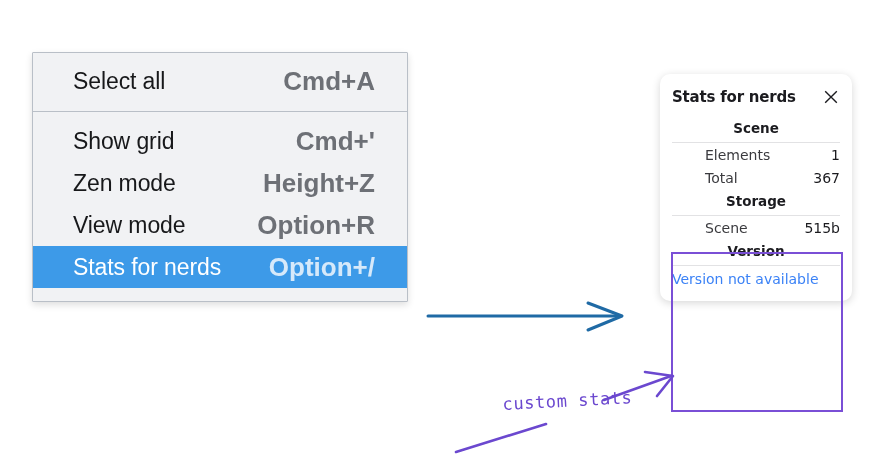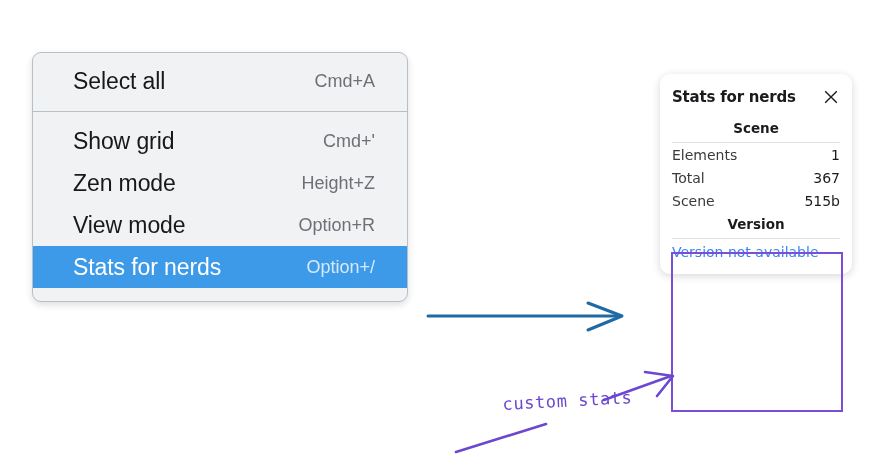--- a/index.html
+++ b/index.html
@@ -17,21 +17,21 @@
   }
 
   
   #context-menu {
     position: absolute;
     left: 32px;
     top: 52px;
     width: 376px;
     background: #f1f2f4;
     border: 1px solid #b9bfc7;
-    border-radius: 9px;
+    border-radius: 1px;
     box-shadow: 0 3px 7px rgba(0,0,0,0.13);
     overflow: hidden;
     box-sizing: border-box;
   }
   .menu-group {
     padding: 7px 0 8px 0;
   }
   .menu-group.group-top {
     border-bottom: 1.5px solid #b9bfc7;
     padding-bottom: 9px;
@@ -49,23 +49,24 @@
     box-sizing: border-box;
     cursor: default;
   }
   .menu-item .label {
     font-size: 23px;
     color: #17181a;
     letter-spacing: -0.1px;
     white-space: nowrap;
   }
   .menu-item .shortcut {
-    font-size: 18px;
+    font-size: 26px;
     color: #6d7076;
     white-space: nowrap;
+    font-weight: bold;
   }
   .menu-item.selected {
     background: #3d9ae8;
   }
   .menu-item.selected .label { color: #ffffff; }
   .menu-item.selected .shortcut { color: #d6e9fa; text-align: right; }
 
   
   #stats-panel {
     position: absolute;
@@ -111,20 +112,21 @@
     margin: 0 2px 0 2px;
   }
 
   .stat-row {
     display: flex;
     justify-content: space-between;
     align-items: baseline;
     font-size: 14px;
     color: #3a3a3e;
     padding: 4px 2px 3px 2px;
+    margin-left: 33px;
   }
   .stat-row .v { color: #1b1b1f; }
   .stat-note {
     font-size: 14px;
     color: #3b82f6;
     padding: 5px 2px 2px 2px;
     white-space: nowrap;
   }
 
   
@@ -206,20 +208,21 @@
   <div class="section-head">Scene</div>
   <div class="stat-row">
     <span class="k">Elements</span>
     <span class="v">1</span>
   </div>
   <div class="stat-row">
     <span class="k">Total</span>
     <span class="v">367</span>
   </div>
 
+  <div class="section-head">Storage</div>
   <div class="stat-row">
     <span class="k">Scene</span>
     <span class="v">515b</span>
   </div>
 
   <div class="section-head">Version</div>
   <div class="stat-note">Version not available</div>
 
 </div>
 

